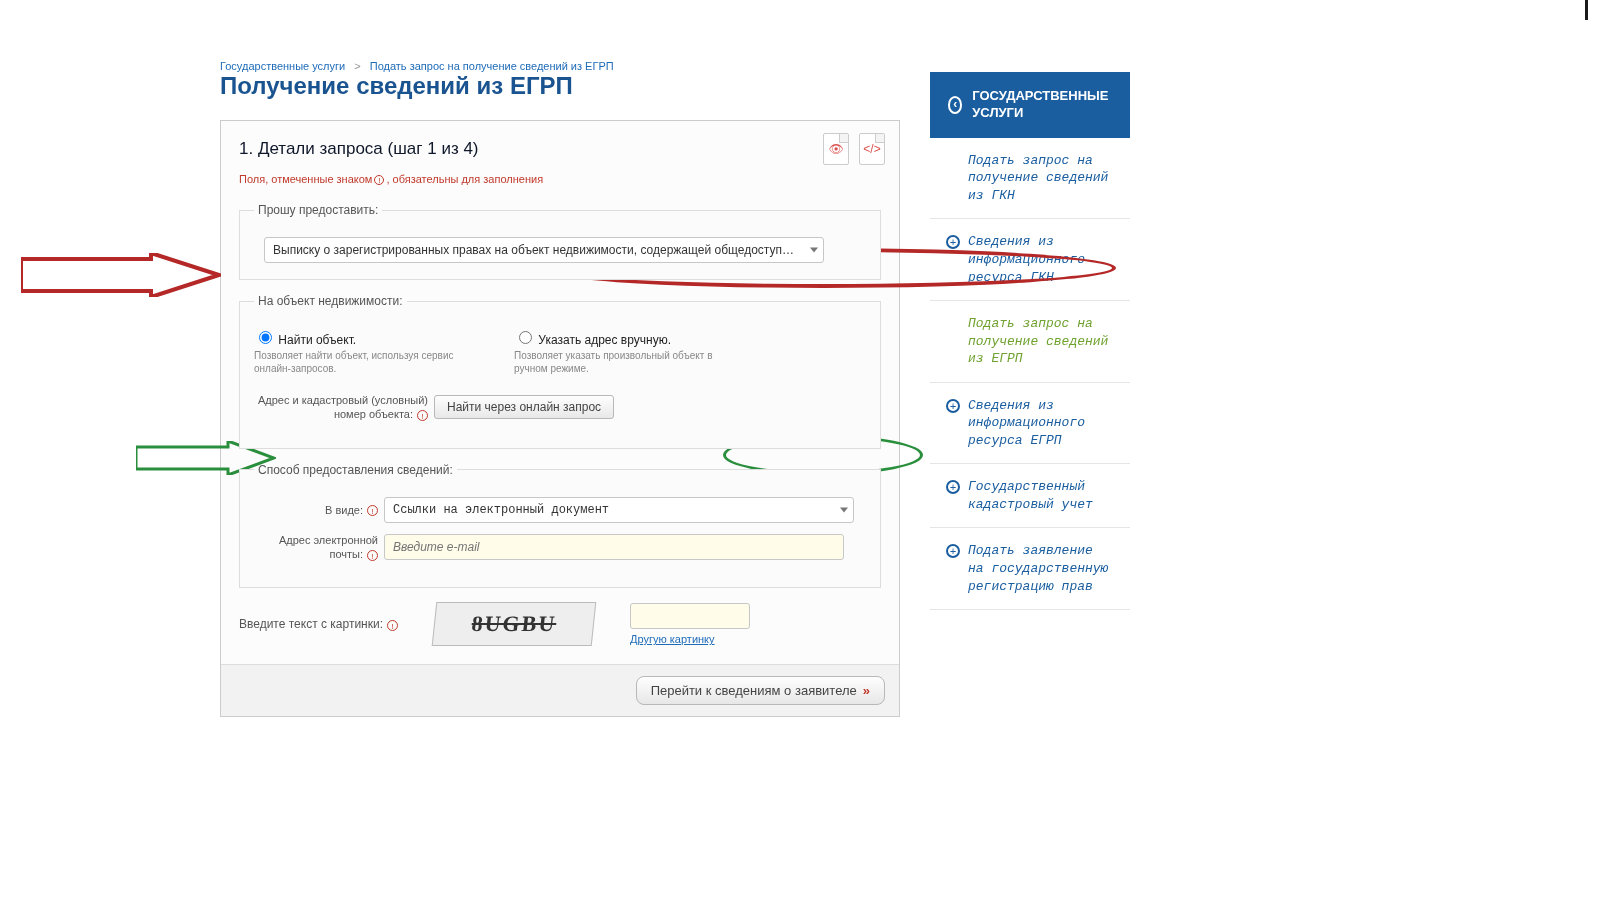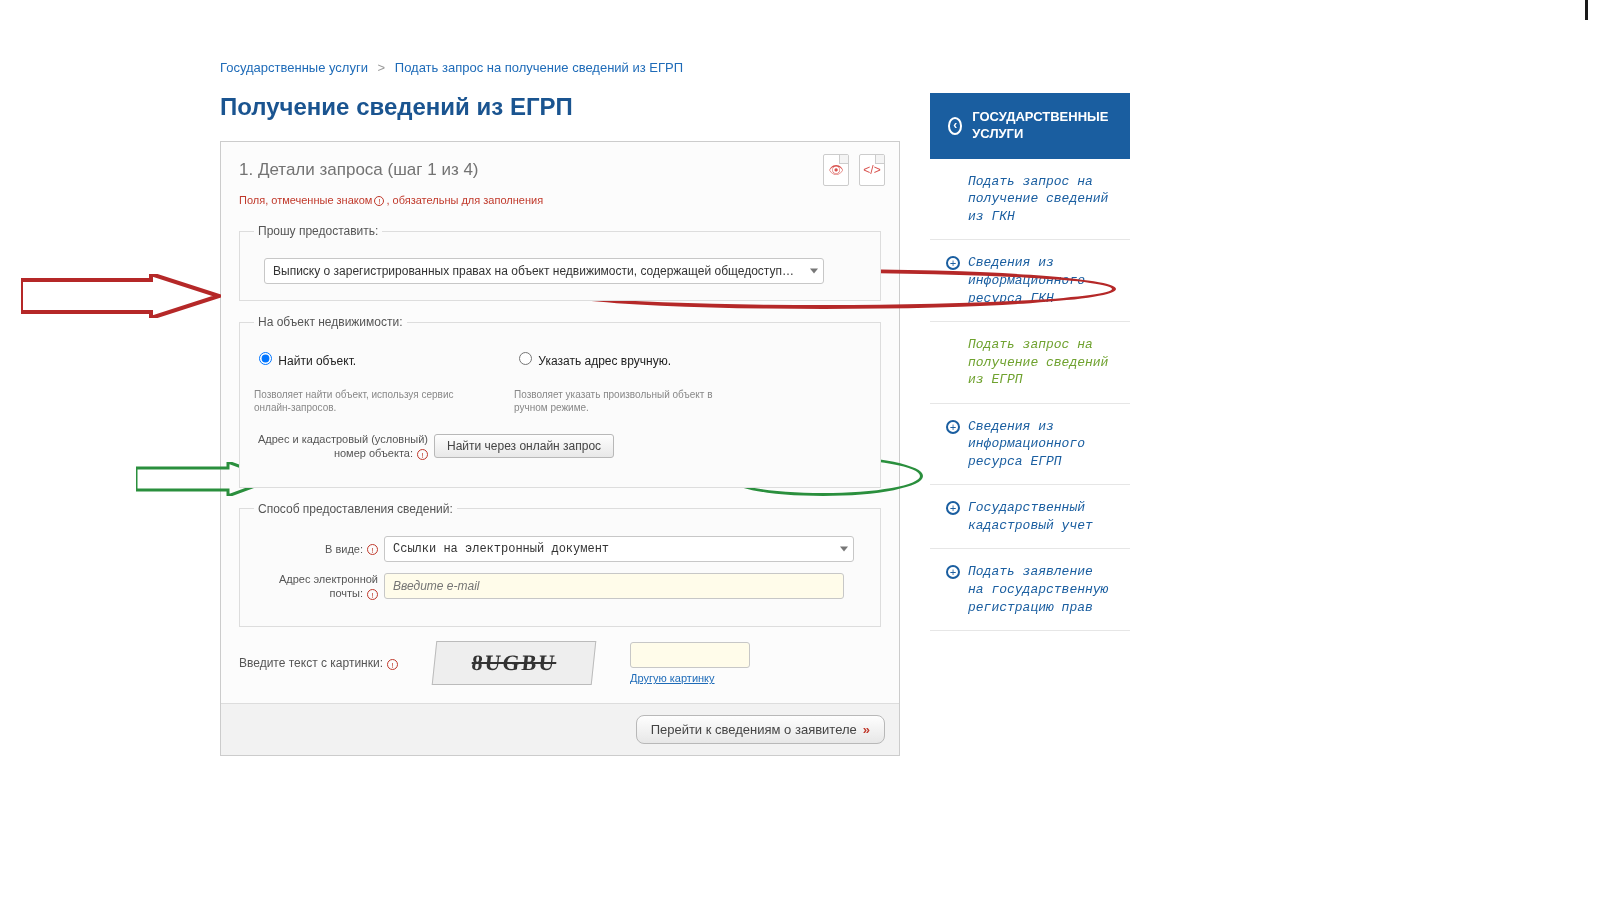--- a/index.html
+++ b/index.html
@@ -9,23 +9,22 @@
     font-size: 13px;
     color: #333;
     background: #fff;
   }
   .page {
     width: 1160px;
     margin: 60px auto 40px;
     position: relative;
   }
   .breadcrumb {
-    font-size: 13px;
+    font-size: 11px;
     color: #666;
-    margin-bottom: 18px;
   }
   .breadcrumb a { color: #1e6bb8; text-decoration: none; }
   .breadcrumb .sep { color: #999; margin: 0 6px; }
 
   .layout {
     display: flex;
     gap: 30px;
   }
   .main { width: 680px; }
   .side { width: 200px; }
@@ -41,21 +40,21 @@
     border: 1px solid #ccc;
     background: #fcfcfc;
     padding: 18px 18px 0 18px;
     position: relative;
     margin-bottom: 40px;
   }
 
   .step-title {
     font-size: 17px;
     margin: 0 0 14px 0;
-    color: #737373;
+    color: #0f172a;
   }
 
   .doc-icons {
     position: absolute;
     top: 12px;
     right: 14px;
     display: flex;
     gap: 10px;
   }
   .doc-icon {
@@ -116,21 +115,21 @@
     cursor:pointer;
   }
   .select-caret{
     position:absolute;right:6px;top:50%;transform:translateY(-50%);
     width:0;height:0;border-left:4px solid transparent;border-right:4px solid transparent;border-top:5px solid #777;
   }
 
   .radio-row{display:flex;gap:40px;margin-bottom:18px;}
   .radio-opt{width:220px;}
   .radio-opt label{font-size:12px;color:#222;}
-  .radio-opt .hint{font-size:10px;color:#888;margin-top:20px;line-height:1.3;}
+  .radio-opt .hint{font-size:10px;color:#888;margin-top:2px;line-height:1.3;}
 
   .field-row{display:flex;align-items:center;margin-bottom:10px;}
   .field-label{
     width:180px;text-align:right;padding-right:6px;font-size:11px;color:#555;line-height:1.3;
   }
   .req-ic{
     display:inline-block;width:11px;height:11px;border:1px solid #c0392b;border-radius:50%;
     font-size:8px;line-height:11px;text-align:center;color:#c0392b;margin-left:4px;vertical-align:middle;
   }
 

